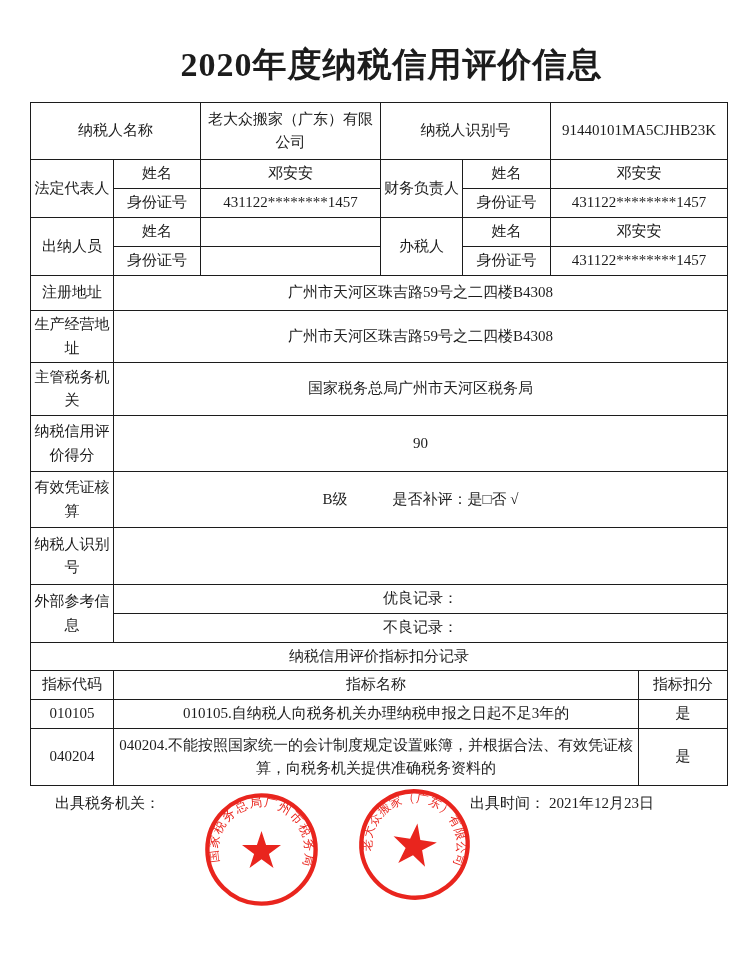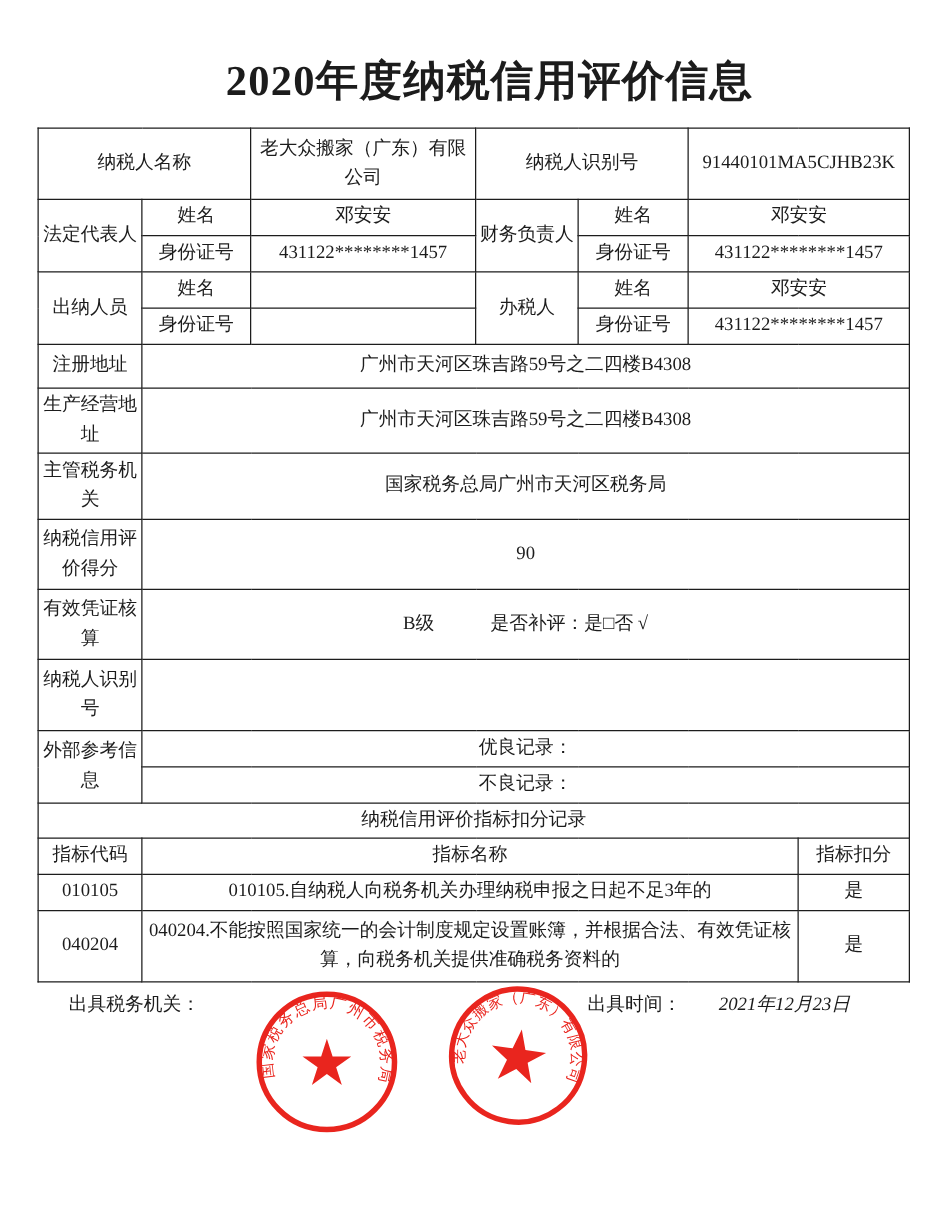--- a/index.html
+++ b/index.html
@@ -20,21 +20,21 @@
   }
   table.doc td {
     border:1.6px solid #1c1c1c;
     font-size:15px; line-height:1.55;
     text-align:center; vertical-align:middle;
     padding:1px 2px; word-break:break-all;
   }
   td.left { text-align:left; padding-left:3px;margin-top:48px; }
   .footer-issuer { position:absolute; left:55px; top:794px; font-size:15px; }
   .footer-time   { position:absolute; left:470px; top:794px; font-size:15px; }
-  .footer-time .date { margin-left:30px;font-style:italic; }
+  .footer-time .date { margin-left:4px; }
   svg.stamp { position:absolute; mix-blend-mode:multiply; opacity:0.93; }
   #stamp-bureau  { left:202px; top:791px; width:119px; height:117px; }
   #stamp-company { left:350px; top:787px; width:129px; height:115px; transform:rotate(8deg); }
 </style>
 </head>
 <body>
 
 <div class="page">
 
   <h1 class="title">2020年度纳税信用评价信息</h1>

